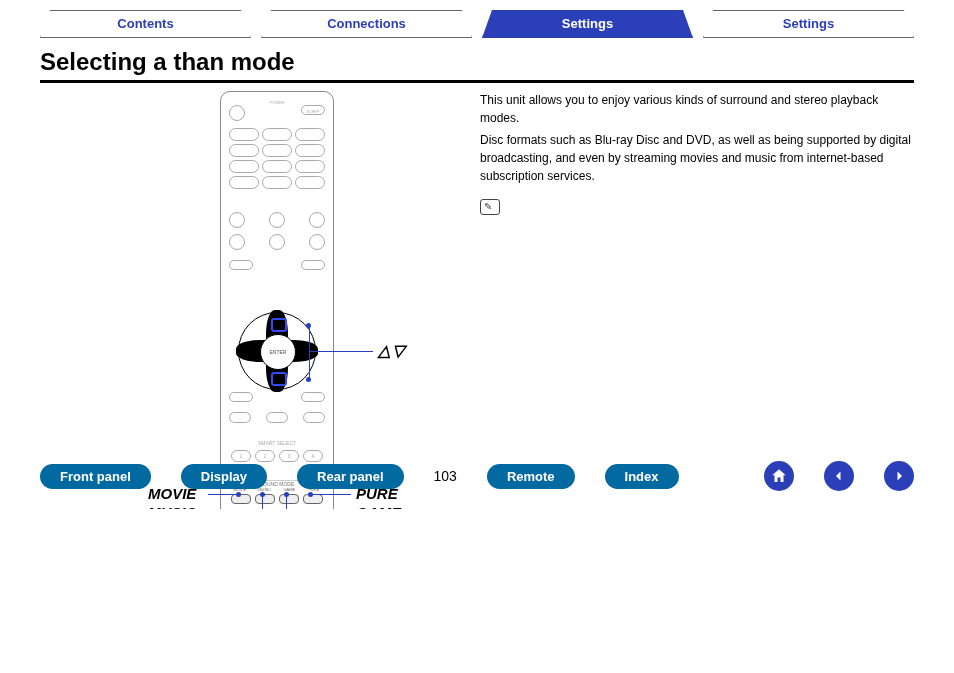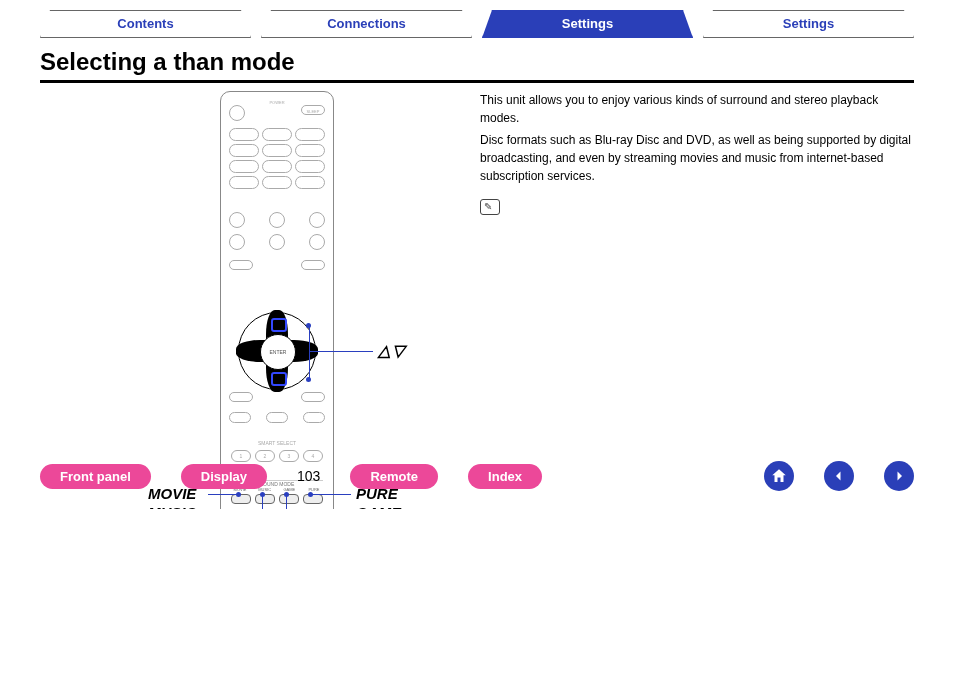--- a/index.html
+++ b/index.html
@@ -49,21 +49,21 @@
   .smrow .smbtn{width:18px;height:8px;border:1px solid #666;border-radius:4px;background:#eee}
   .smlbl{font-size:4px;color:#666;text-align:center;width:18px}
   .smlrow{display:flex;justify-content:space-between}
   
   .call{position:absolute;background:#2a3fbf;height:1px}
   .cdot{position:absolute;width:5px;height:5px;border-radius:50%;background:#2a3fbf}
   .clabel{position:absolute;font-weight:bold;font-size:15px;font-style:italic}
   .tri{font-size:16px;letter-spacing:2px}
   
   .bottom{position:absolute;left:0;right:0;bottom:18px;display:flex;align-items:center;padding:0 40px;gap:30px}
-  .navbtn{background:#ec4899;color:#fff;font-weight:bold;font-size:13px;padding:5px 20px;border-radius:14px;cursor:pointer;white-space:nowrap}
+  .navbtn{background:#0369a1;color:#fff;font-weight:bold;font-size:13px;padding:5px 20px;border-radius:14px;cursor:pointer;white-space:nowrap}
   .pagenum{font-size:14px;color:#000}
   .spacer{flex:1}
   .roundbtn{width:30px;height:30px;border-radius:50%;background:#2a3fb8;color:#fff;display:inline-flex;align-items:center;justify-content:center;font-size:16px;cursor:pointer}
   .roundbtn svg{width:18px;height:18px;fill:#fff}
 </style>
 </head>
 <body>
 <div class="page">
 
 <div class="tabs">
@@ -205,20 +205,21 @@
   <div class="right">
     <p>This unit allows you to enjoy various kinds of surround and stereo playback modes.</p>
     <p>Disc formats such as Blu-ray Disc and DVD, as well as being supported by digital broadcasting, and even by streaming movies and music from internet-based subscription services.</p>
     <div class="note-icon"></div>
   </div>
 </div>
 
 <div class="bottom">
   <div class="navbtn">Front panel</div>
   <div class="navbtn">Display</div>
+  <div class="navbtn">Rear panel</div>
   <div class="pagenum">103</div>
   <div class="navbtn">Remote</div>
   <div class="navbtn">Index</div>
   <div class="spacer"></div>
   <div class="roundbtn">
     <svg viewBox="0 0 24 24">
           <path d="M12 3l9 8h-3v9h-4v-6h-4v6H6v-9H3z"></path>
         </svg>
   </div>
   <div class="roundbtn">

